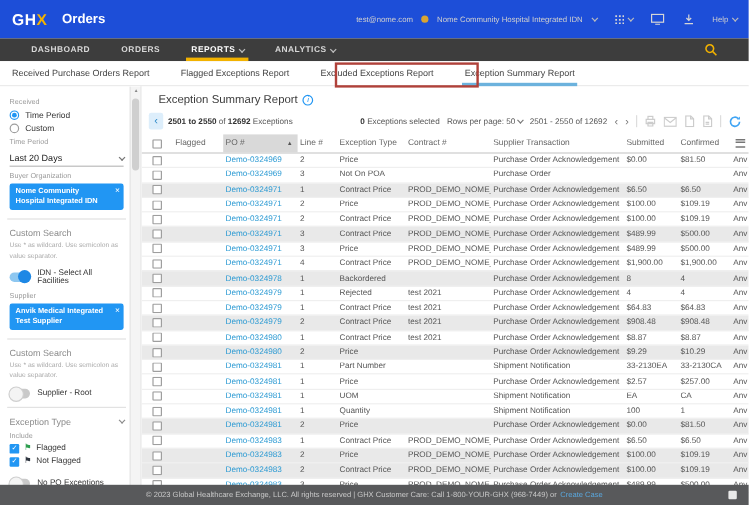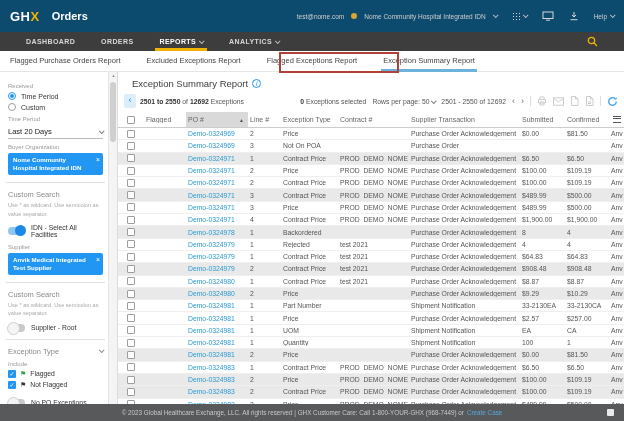--- a/index.html
+++ b/index.html
@@ -1,20 +1,20 @@
 <!DOCTYPE html>
 <html><head>
 <meta charset="utf-8">
 <style>
   *{margin:0;padding:0;box-sizing:border-box;}
   html,body{width:624px;height:421px;overflow:hidden;}
   body{font-family:"Liberation Sans",sans-serif;background:#fff;position:relative;}
 
   
-  .topbar{height:22px;background:#0c4a6e;display:flex;align-items:center;padding:16px 10px;color:#e8e8e8;}
+  .topbar{height:22px;background:#1d4ed8;display:flex;align-items:center;padding:16px 10px;color:#e8e8e8;}
   .logo{font-weight:bold;font-size:13px;letter-spacing:.5px;color:#fff;}
   .logo .lx{color:#f2b200;}
   .product{font-size:11px;color:#fff;margin-left:12px;font-weight:bold;}
   .topbar-right{margin-left:auto;display:flex;align-items:center;gap:7px;font-size:6.5px;color:#cfcfcf;}
   .org-dot{width:6px;height:6px;border-radius:50%;background:#d9a431;display:inline-block;}
   .chev{display:inline-block;width:4px;height:4px;border-right:1px solid #bdbdbd;border-bottom:1px solid #bdbdbd;transform:rotate(45deg) translateY(-1px);}
   .grid-ic{display:inline-block;width:8px;height:8px;background-image:radial-gradient(#d6d6d6 35%,transparent 40%);background-size:3px 3px;}
   .icgap{margin-left:8px;display:flex;align-items:center;gap:3px;}
 
   
@@ -148,23 +148,23 @@
     </span>
   <span class="nav-search">
     <svg width="11" height="11" viewBox="0 0 11 11">
         <circle cx="4.5" cy="4.5" r="3.2" fill="none" stroke="#f2b200" stroke-width="1.3"></circle>
         <path d="M7 7l3 3" stroke="#f2b200" stroke-width="1.3"></path>
       </svg>
   </span>
 </div>
 
 <div class="tabrow">
-  <span class="tab">Flagged Purchase Orders Report</span>
+  <span class="tab">Received Purchase Orders Report</span>
+  <span class="tab">Flagged Exceptions Report</span>
   <span class="tab">Excluded Exceptions Report</span>
-  <span class="tab">Flagged Exceptions Report</span>
   <span class="tab active">Exception Summary Report</span>
   <span class="annot-box"></span>
 </div>
 
 <div class="bodywrap">
 
   <div class="sidebar">
     <div class="sb-label">Received</div>
     <div class="radio-row">
       <span class="radio sel"></span>

